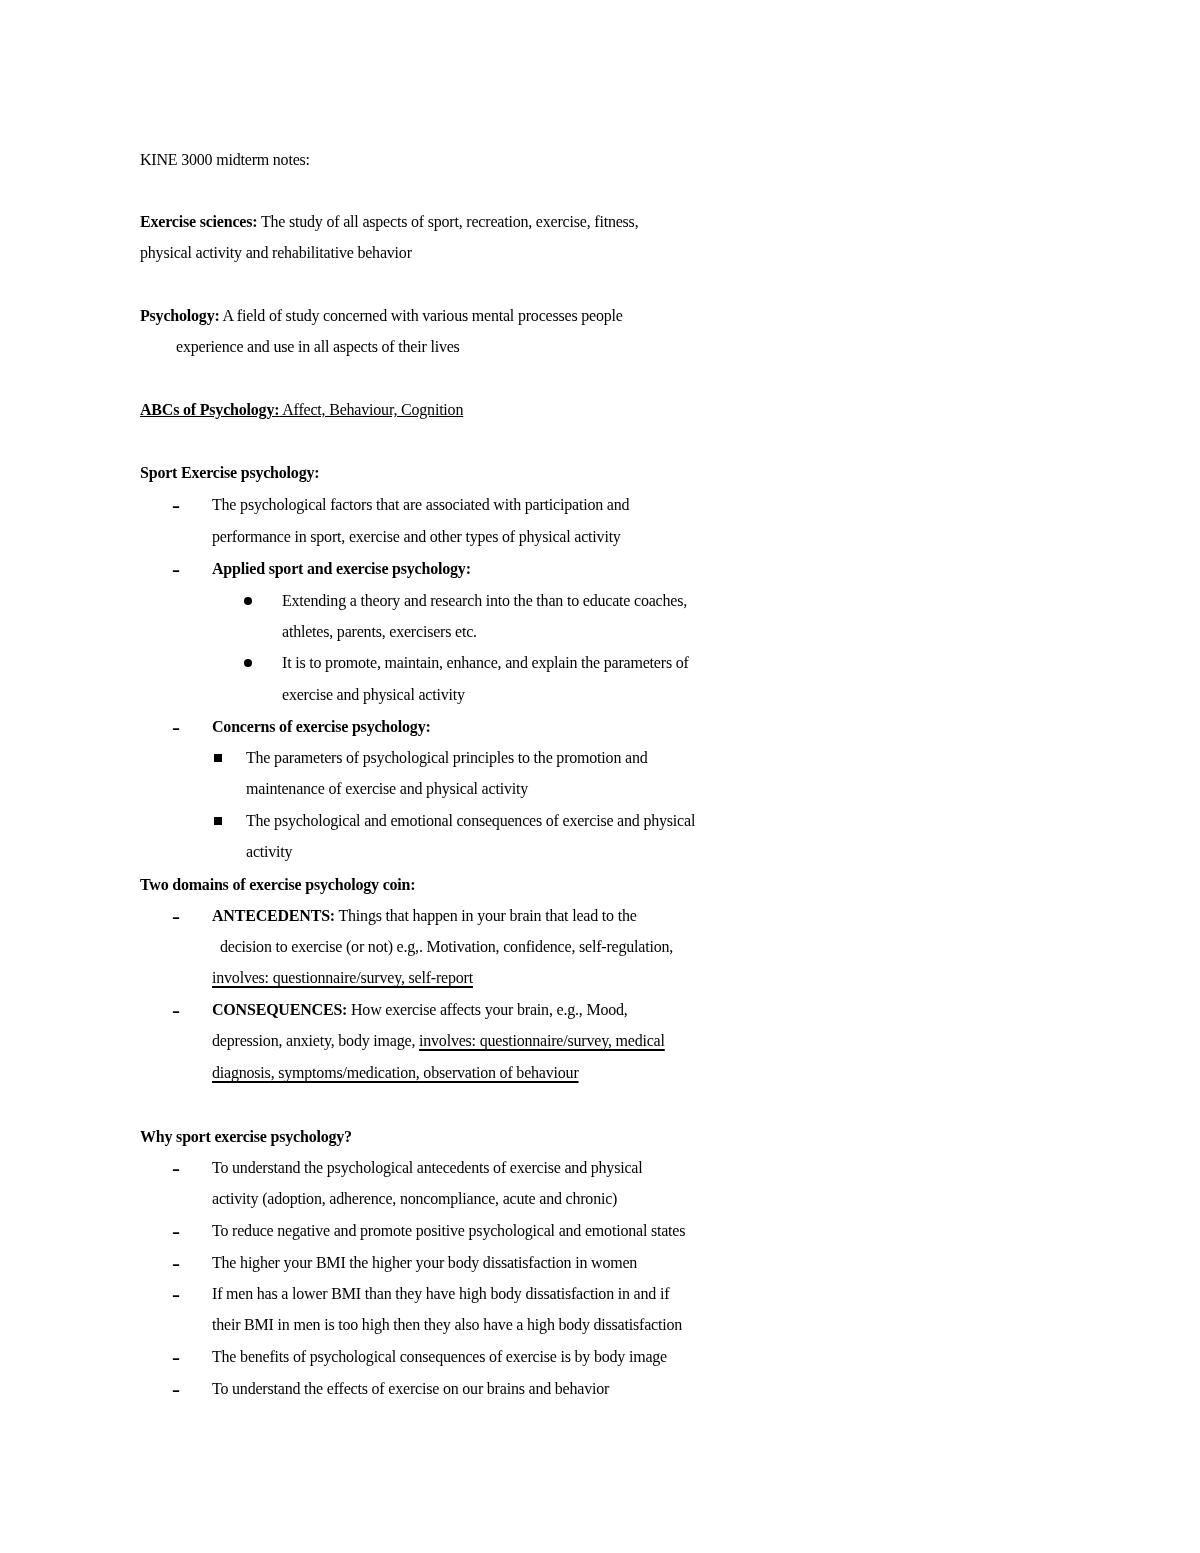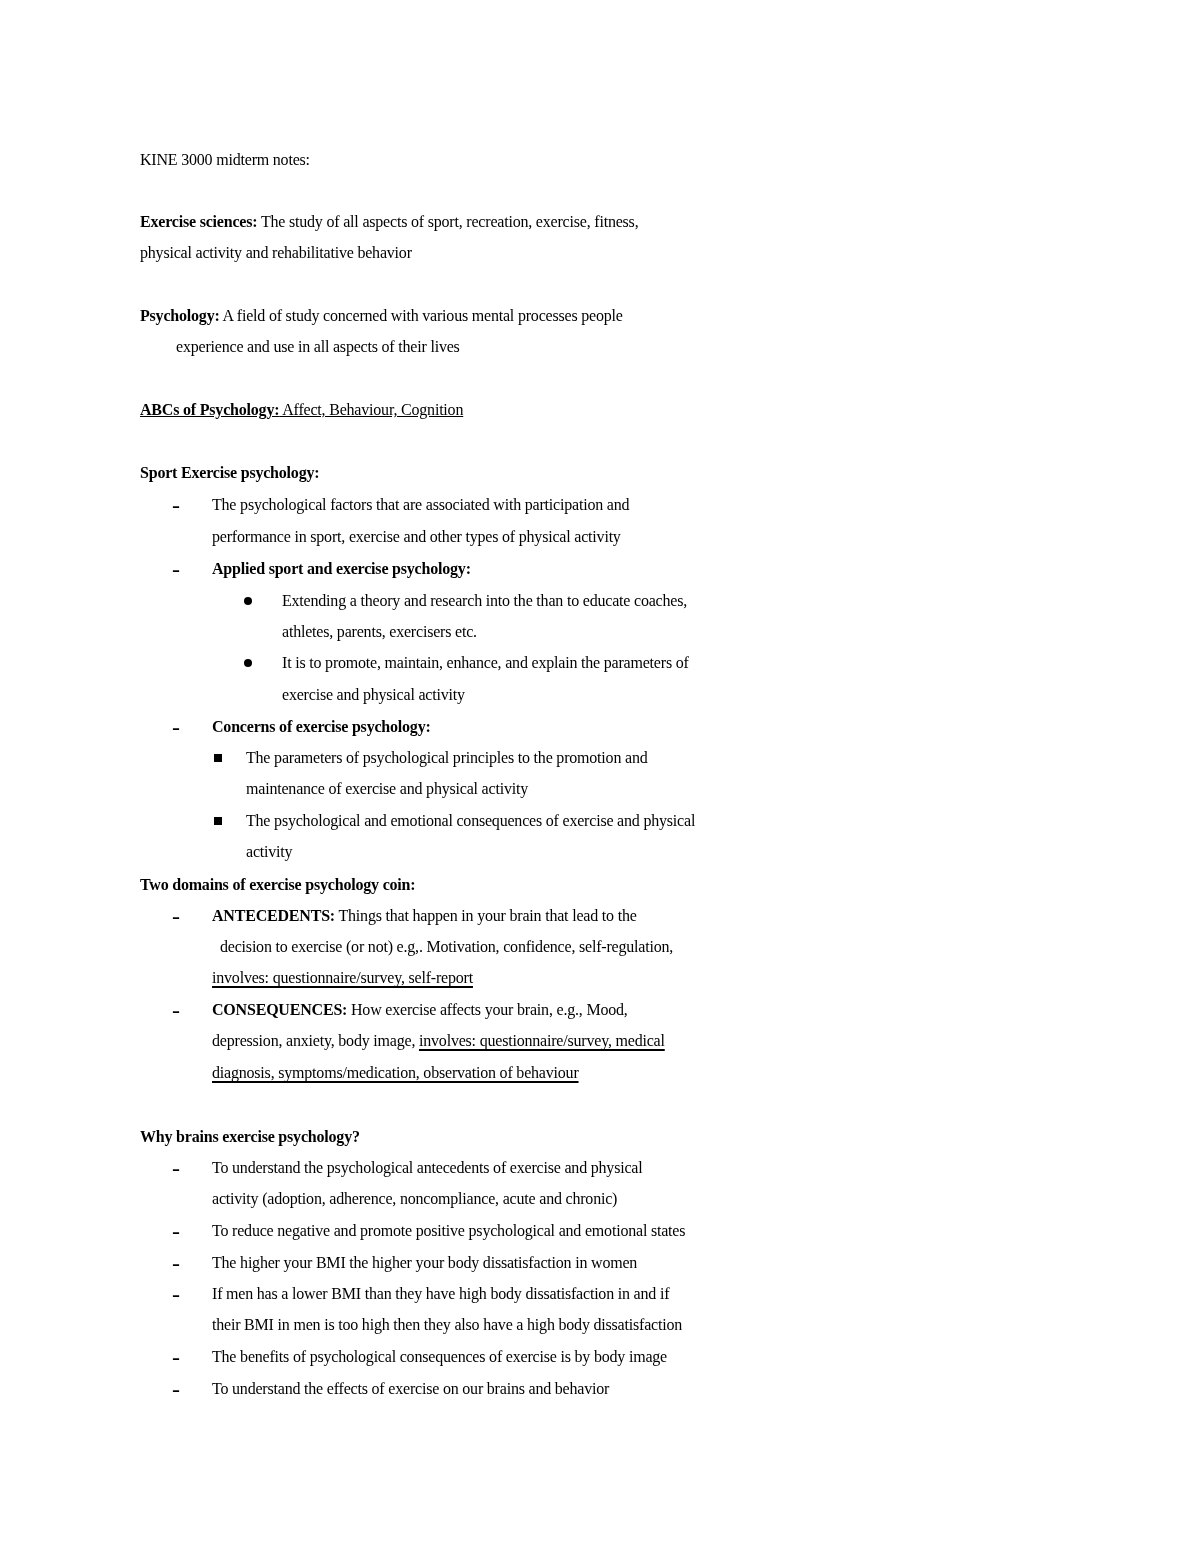--- a/index.html
+++ b/index.html
@@ -58,21 +58,21 @@
 <span class="dash" style="top:901px;">-</span>
 <div class="ln" style="left:212px;top:901px;"><b>ANTECEDENTS:</b><span> Things that happen in your brain that lead to the</span></div>
 <div class="ln" style="left:220px;top:932px;">decision to exercise (or not) e.g,. Motivation, confidence, self-regulation,</div>
 <div class="ln" style="left:212px;top:963px;text-align:right;"><u>involves: questionnaire/survey, self-report</u></div>
 
 <span class="dash" style="top:995px;">-</span>
 <div class="ln" style="left:212px;top:995px;"><b>CONSEQUENCES:</b><span> How exercise affects your brain, e.g., Mood,</span></div>
 <div class="ln" style="left:212px;top:1026px;"><span>depression, anxiety, body image, </span><u>involves: questionnaire/survey, medical </u></div>
 <div class="ln" style="left:212px;top:1058px;"><u>diagnosis, symptoms/medication, observation of behaviour</u></div>
 
-<div class="ln" style="left:140px;top:1122px;"><b>Why brains exercise psychology?</b></div>
+<div class="ln" style="left:140px;top:1122px;"><b>Why sport exercise psychology?</b></div>
 
 <span class="dash" style="top:1153px;">-</span>
 <div class="ln" style="left:212px;top:1153px;">To understand the psychological antecedents of exercise and physical</div>
 <div class="ln" style="left:212px;top:1184px;">activity (adoption, adherence, noncompliance, acute and chronic)</div>
 
 <span class="dash" style="top:1216px;">-</span>
 <div class="ln" style="left:212px;top:1216px;">To reduce negative and promote positive psychological and emotional states</div>
 
 <span class="dash" style="top:1248px;">-</span>
 <div class="ln" style="left:212px;top:1248px;">The higher your BMI the higher your body dissatisfaction in women</div>

